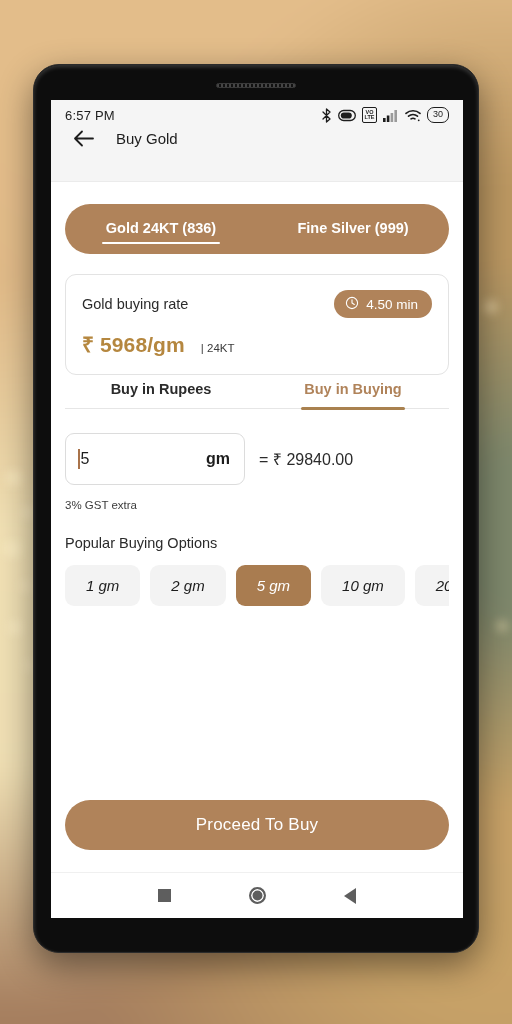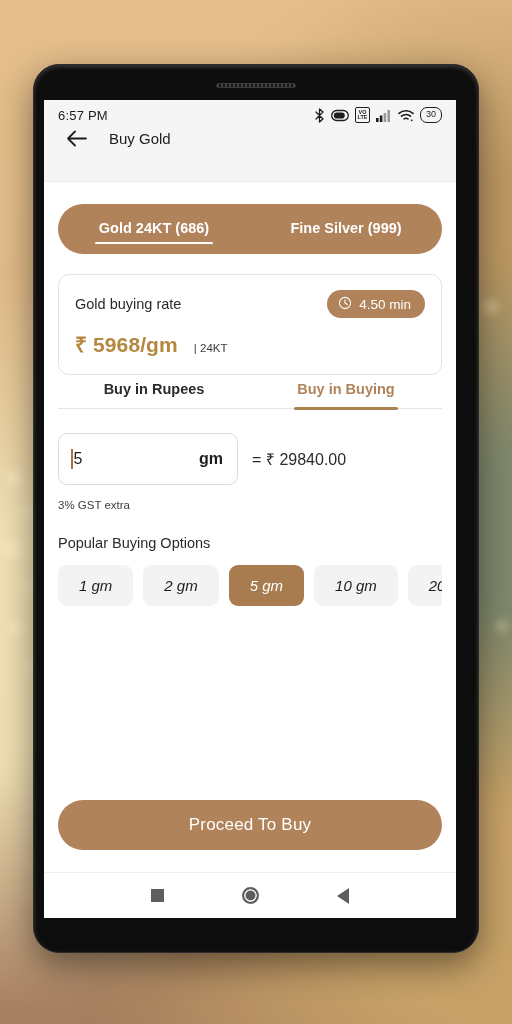--- a/index.html
+++ b/index.html
@@ -62,21 +62,21 @@
     transform: translateX(-50%);
     width: 80px;
     height: 5px;
     border-radius: 3px;
     background: repeating-linear-gradient(90deg, #454545 0 2px, #111 2px 4px);
     border: 1px solid #3a3a3a;
   }
 
   .screen {
     position: absolute;
-    left: 10px;
+    left: 17px;
     top: 35px;
     width: 412px;
     height: 818px;
     background: #ffffff;
     overflow: hidden;
     display: flex;
     flex-direction: column;
   }
 
   
@@ -448,21 +448,21 @@
         <svg width="21" height="17" viewBox="0 0 21 17">
           <path d="M20 8.5 H2 M9 1.5 L2 8.5 L9 15.5" fill="none" stroke="#1d1d1d" stroke-width="1.8" stroke-linecap="round" stroke-linejoin="round"></path>
         </svg>
       </span>
       <span class="app-title">Buy Gold</span>
     </div>
 
     <div class="content">
 
       <div class="metal-toggle">
-        <div class="metal-opt active">Gold 24KT (686)</div>
+        <div class="metal-opt active">Gold 24KT (836)</div>
         <div class="metal-opt">Fine Silver (999)</div>
       </div>
 
       <div class="rate-card">
         <div class="rate-top">
           <span class="rate-label">Gold buying rate</span>
           <span class="timer-pill">
             <span>
               <svg width="14" height="14" viewBox="0 0 14 14">
                 <circle cx="7" cy="7" r="5.6" fill="none" stroke="#ffffff" stroke-width="1.1"></circle>

